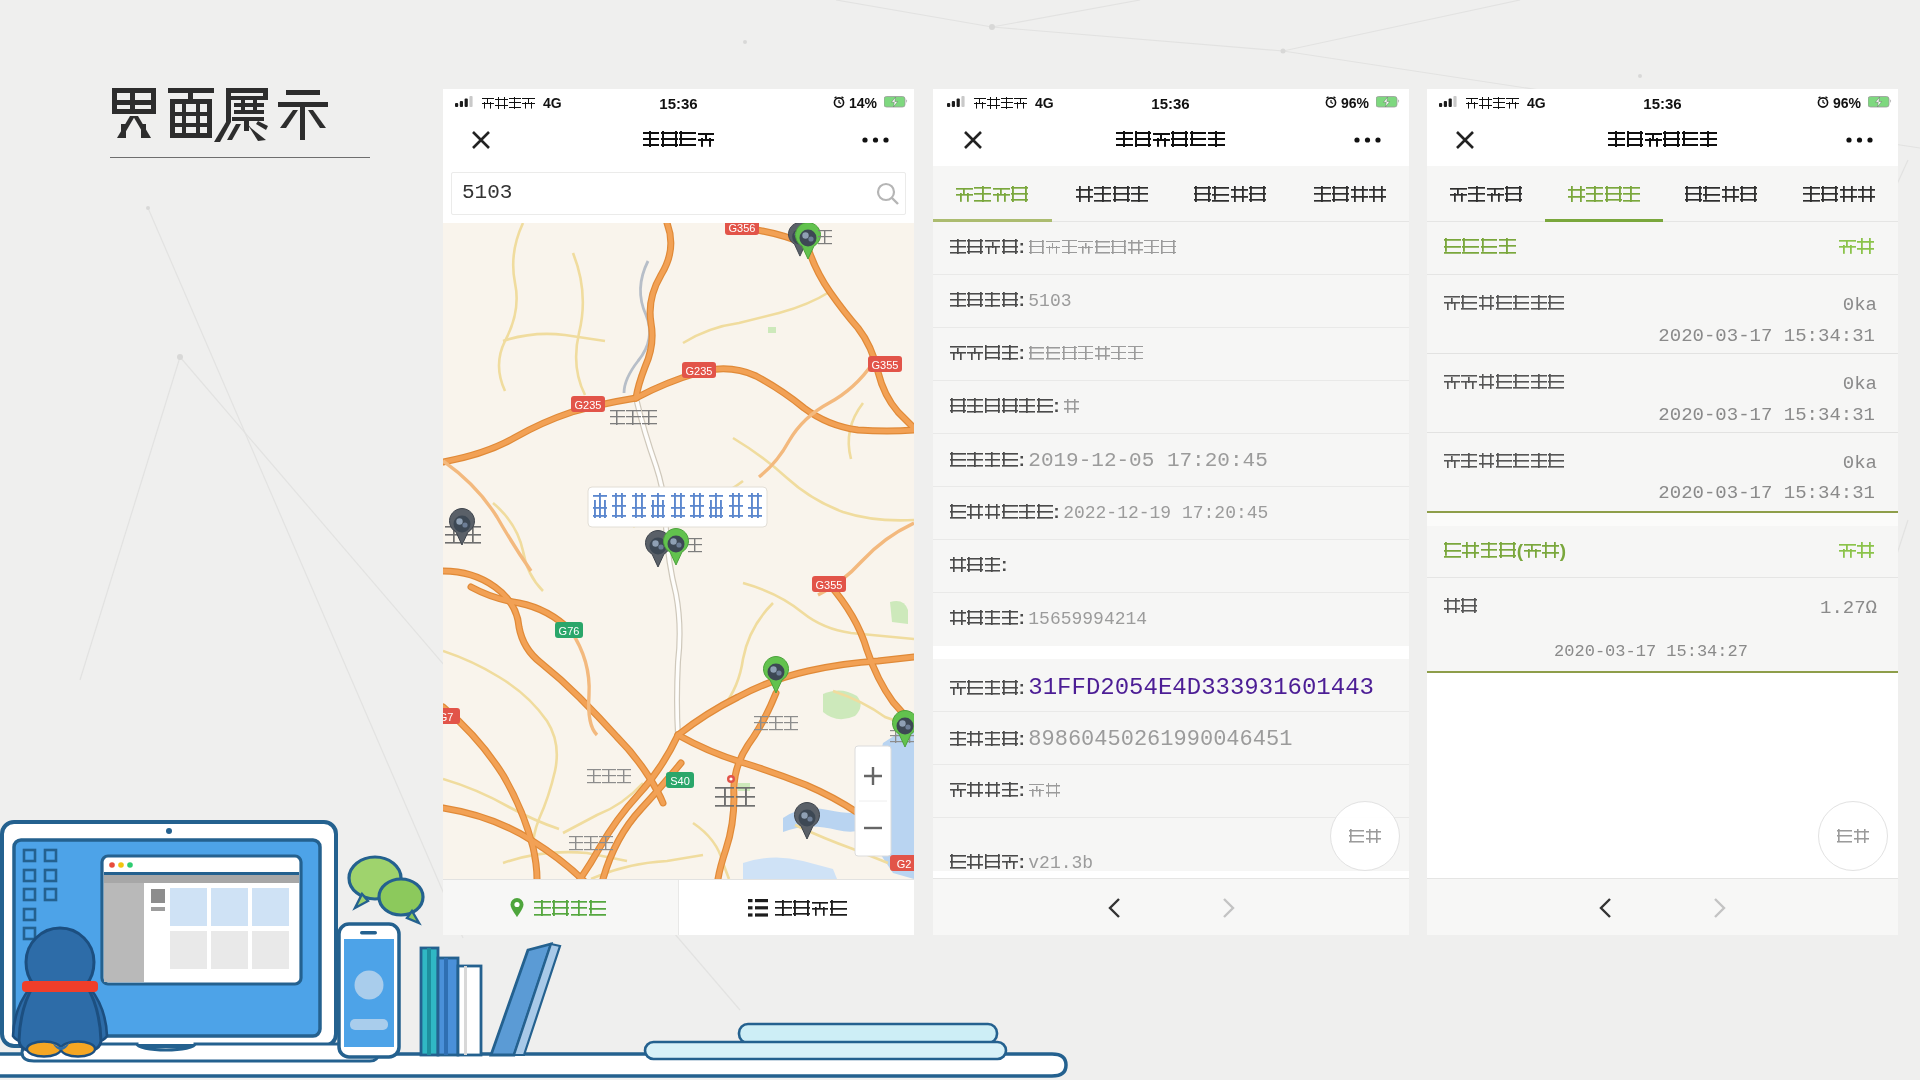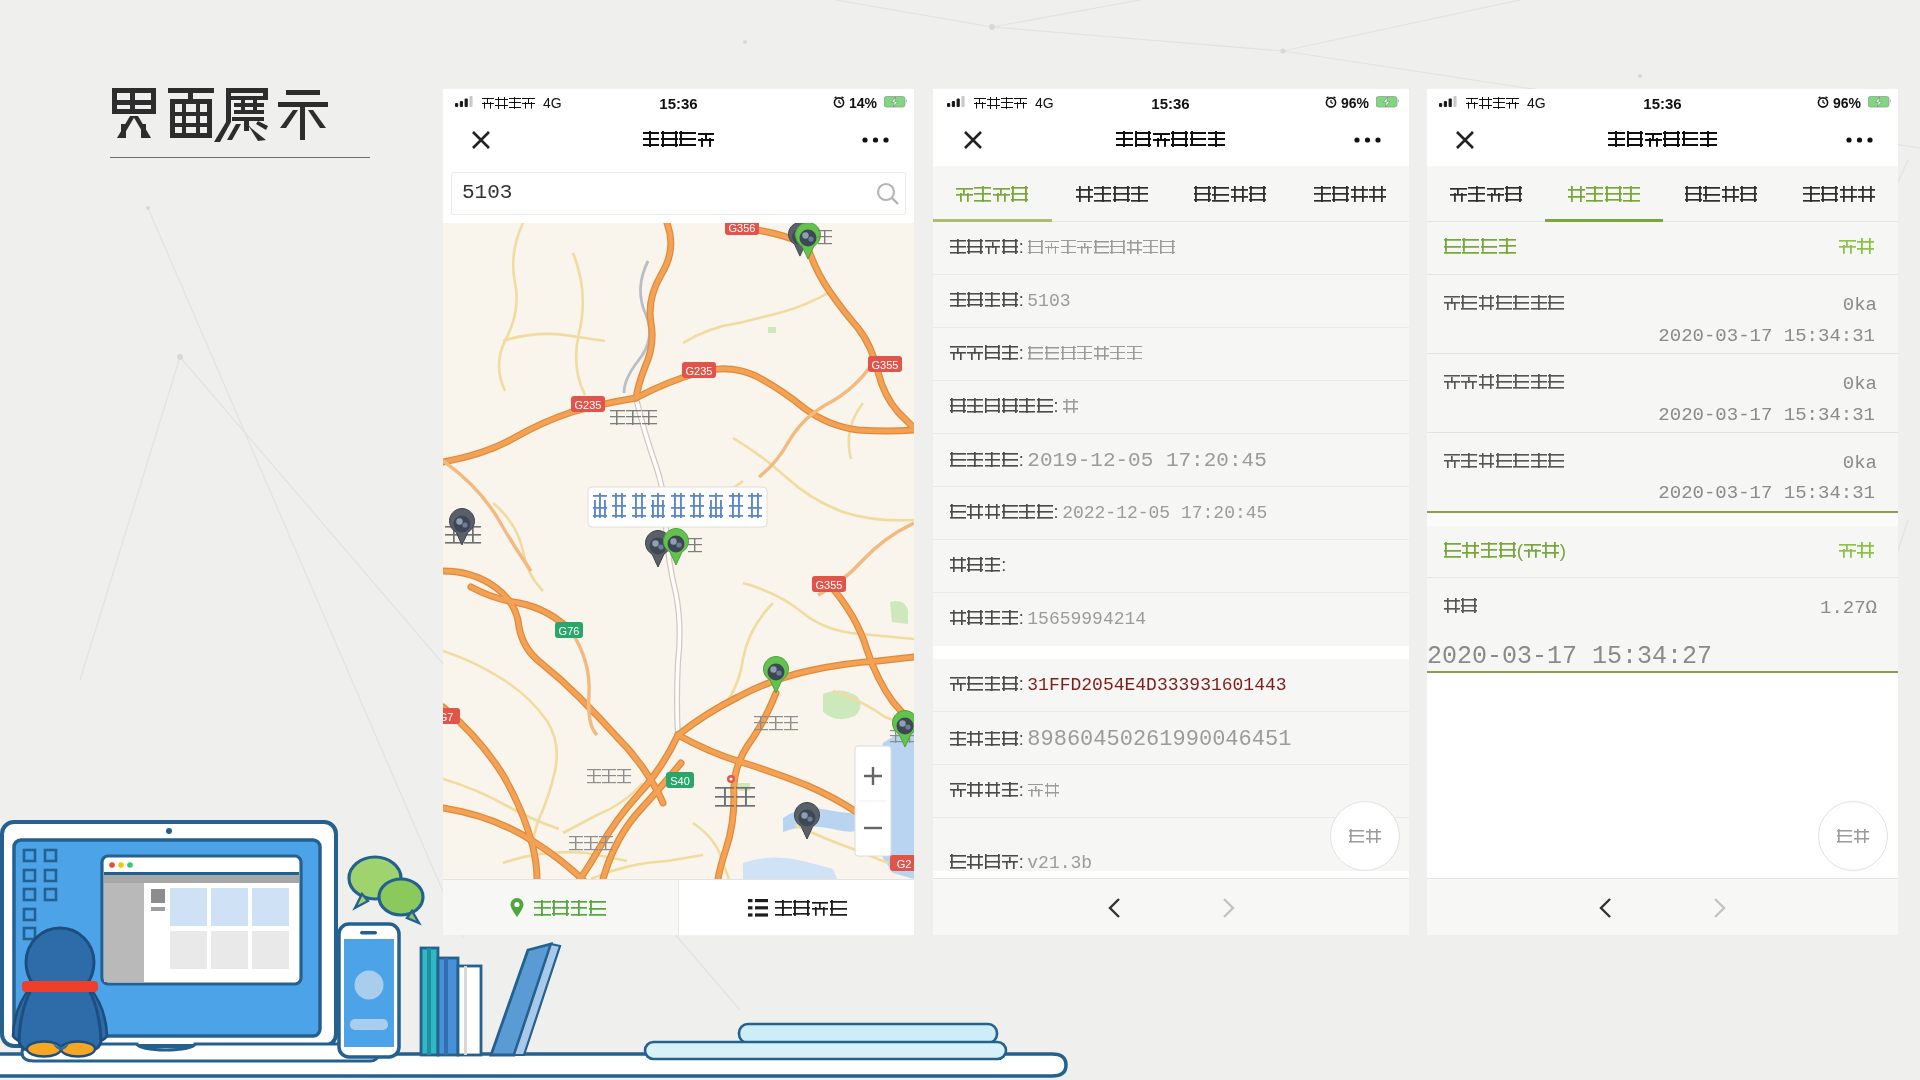--- a/index.html
+++ b/index.html
@@ -17,21 +17,21 @@
 i.c4{background-image:linear-gradient(currentColor,currentColor),linear-gradient(currentColor,currentColor),linear-gradient(currentColor,currentColor),linear-gradient(currentColor,currentColor),linear-gradient(currentColor,currentColor);
  background-size:100% 10.5%,10.5% 55%,10.5% 55%,10.5% 40%,100% 10.5%;background-position:0 10%,25% 100%,75% 100%,49% 32%,0 55%}
 i.b0{background-image:linear-gradient(currentColor,currentColor),linear-gradient(currentColor,currentColor),linear-gradient(currentColor,currentColor),linear-gradient(currentColor,currentColor);
  background-size:100% 13%,100% 13%,100% 13%,14% 100%;background-position:0 5%,0 50%,0 95%,47% 0}
 i.b1{background-image:linear-gradient(currentColor,currentColor),linear-gradient(currentColor,currentColor),linear-gradient(currentColor,currentColor),linear-gradient(currentColor,currentColor),linear-gradient(currentColor,currentColor);
  background-size:100% 13%,100% 13%,13% 100%,13% 100%,100% 13%;background-position:0 8%,0 92%,6% 0,94% 0,0 50%}
 i.b3{background-image:linear-gradient(currentColor,currentColor),linear-gradient(currentColor,currentColor),linear-gradient(currentColor,currentColor),linear-gradient(currentColor,currentColor);
  background-size:14% 86%,100% 14%,100% 14%,100% 14%;background-position:8% 0,0 8%,0 52%,0 96%}
 i.b4{background-image:linear-gradient(currentColor,currentColor),linear-gradient(currentColor,currentColor),linear-gradient(currentColor,currentColor),linear-gradient(currentColor,currentColor),linear-gradient(currentColor,currentColor);
  background-size:100% 13%,13% 55%,13% 55%,13% 40%,100% 13%;background-position:0 10%,25% 100%,75% 100%,49% 32%,0 55%}
-b.lt{font-weight:normal}
+b.lt{font-weight:bold}
 .ser{font-family:Liberation Mono, monospace}
 </style></head><body>
 <svg class="abs" style="left:0;top:0" width="1920" height="1080">
 <g stroke="#e2e2e1" stroke-width="1.2" fill="none">
 <path d="M836,0 L992,27 L1283,51 L1520,0"></path>
 <path d="M992,27 L1140,0"></path>
 <path d="M1283,51 L1920,148"></path>
 <path d="M148,208 L463,938"></path>
 <path d="M180,357 L80,680"></path>
 <path d="M180,357 L740,1010"></path>
@@ -509,28 +509,28 @@
 <div class="abs cnw" style="left:949px;top:237px;font-size:18px;color:#4b4b4b"><i class="c0"></i><i class="c1"></i><i class="c4"></i><i class="c1"></i><b class="lt">: </b><span style="color:#9b9b9b;font-size:17px"><i class="c1"></i><i class="c4"></i><i class="c0"></i><i class="c4"></i><i class="c3"></i><i class="c1"></i><i class="c2"></i><i class="c0"></i><i class="c1"></i></span></div>
 <div class="abs" style="left:933px;top:275px;width:476px;height:53px;background:#f6f6f5;border-bottom:1px solid #e9e9e8;"></div>
 <div class="abs cnw" style="left:949px;top:290px;font-size:18px;color:#4b4b4b"><i class="c0"></i><i class="c1"></i><i class="c0"></i><i class="c1"></i><b class="lt">: </b><span class="ser" style="color:#9b9b9b;font-size:18px">5103</span></div>
 <div class="abs" style="left:933px;top:328px;width:476px;height:53px;background:#f6f6f5;border-bottom:1px solid #e9e9e8;"></div>
 <div class="abs cnw" style="left:949px;top:343px;font-size:18px;color:#4b4b4b"><i class="c4"></i><i class="c4"></i><i class="c1"></i><i class="c0"></i><b class="lt">: </b><span style="color:#9b9b9b;font-size:17px"><i class="c3"></i><i class="c3"></i><i class="c1"></i><i class="c0"></i><i class="c2"></i><i class="c0"></i><i class="c0"></i></span></div>
 <div class="abs" style="left:933px;top:381px;width:476px;height:53px;background:#f6f6f5;border-bottom:1px solid #e9e9e8;"></div>
 <div class="abs cnw" style="left:949px;top:396px;font-size:18px;color:#4b4b4b"><i class="c1"></i><i class="c0"></i><i class="c1"></i><i class="c1"></i><i class="c0"></i><i class="c3"></i><b class="lt">: </b><span style="color:#9b9b9b;font-size:17px"><i class="c2"></i></span></div>
 <div class="abs" style="left:933px;top:434px;width:476px;height:53px;background:#f6f6f5;border-bottom:1px solid #e9e9e8;"></div>
 <div class="abs cnw" style="left:949px;top:449px;font-size:18px;color:#4b4b4b"><i class="c3"></i><i class="c0"></i><i class="c0"></i><i class="c3"></i><b class="lt">: </b><span class="ser" style="color:#9b9b9b;font-size:21px">2019-12-05 17:20:45</span></div>
 <div class="abs" style="left:933px;top:487px;width:476px;height:53px;background:#f6f6f5;border-bottom:1px solid #e9e9e8;"></div>
-<div class="abs cnw" style="left:949px;top:502px;font-size:18px;color:#4b4b4b"><i class="c3"></i><i class="c2"></i><i class="c2"></i><i class="c3"></i><i class="c0"></i><i class="c3"></i><b class="lt">: </b><span class="ser" style="color:#9b9b9b;font-size:18px">2022-12-05 17:20:45</span></div>
+<div class="abs cnw" style="left:949px;top:502px;font-size:18px;color:#4b4b4b"><i class="c3"></i><i class="c2"></i><i class="c2"></i><i class="c3"></i><i class="c0"></i><i class="c3"></i><b class="lt">: </b><span class="ser" style="color:#9b9b9b;font-size:18px">2022-12-19 17:20:45</span></div>
 <div class="abs" style="left:933px;top:540px;width:476px;height:53px;background:#f6f6f5;border-bottom:1px solid #e9e9e8;"></div>
 <div class="abs cnw" style="left:949px;top:555px;font-size:18px;color:#4b4b4b"><i class="c2"></i><i class="c1"></i><i class="c0"></i><b class="lt">: </b><span class="ser" style="color:#9b9b9b;font-size:18px"></span></div>
 <div class="abs" style="left:933px;top:593px;width:476px;height:53px;background:#f6f6f5;"></div>
 <div class="abs cnw" style="left:949px;top:608px;font-size:18px;color:#4b4b4b"><i class="c2"></i><i class="c1"></i><i class="c0"></i><i class="c0"></i><b class="lt">: </b><span class="ser" style="color:#9b9b9b;font-size:18px">15659994214</span></div>
 <div class="abs" style="left:933px;top:646px;width:476px;height:13px;background:#fff"></div>
 <div class="abs" style="left:933px;top:659px;width:476px;height:53px;background:#f6f6f5;border-bottom:1px solid #e9e9e8;"></div>
-<div class="abs cnw" style="left:949px;top:674px;font-size:18px;color:#4b4b4b"><i class="c4"></i><i class="c3"></i><i class="c0"></i><i class="c1"></i><b class="lt">: </b><span class="ser" style="color:#7f1d1d;font-size:18px">31FFD2054E4D333931601443</span></div>
+<div class="abs cnw" style="left:949px;top:674px;font-size:18px;color:#4b4b4b"><i class="c4"></i><i class="c3"></i><i class="c0"></i><i class="c1"></i><b class="lt">: </b><span class="ser" style="color:#4c1d95;font-size:24px">31FFD2054E4D333931601443</span></div>
 <div class="abs" style="left:933px;top:712px;width:476px;height:53px;background:#f6f6f5;border-bottom:1px solid #e9e9e8;"></div>
 <div class="abs cnw" style="left:949px;top:727px;font-size:18px;color:#4b4b4b"><i class="c0"></i><i class="c2"></i><i class="c0"></i><i class="c1"></i><b class="lt">: </b><span class="ser" style="color:#9b9b9b;font-size:22px">89860450261990046451</span></div>
 <div class="abs" style="left:933px;top:765px;width:476px;height:53px;background:#f6f6f5;border-bottom:1px solid #e9e9e8;"></div>
 <div class="abs cnw" style="left:949px;top:780px;font-size:18px;color:#4b4b4b"><i class="c4"></i><i class="c2"></i><i class="c2"></i><i class="c0"></i><b class="lt">: </b><span style="color:#9b9b9b;font-size:17px"><i class="c4"></i><i class="c2"></i></span></div>
 <div class="abs" style="left:933px;top:818px;width:476px;height:53px;background:#f6f6f5;"></div>
 <div class="abs cnw" style="left:949px;top:852px;font-size:18px;color:#4b4b4b"><i class="c3"></i><i class="c2"></i><i class="c1"></i><i class="c4"></i><b class="lt">: </b><span class="ser" style="color:#9b9b9b;font-size:18px">v21.3b</span></div>
 <div class="abs cnw" style="left:1330px;top:801px;width:70px;height:70px;border:1px solid #e2e2e2;border-radius:50%;background:rgba(255,255,255,.92);color:#9b9b9b;font-size:17px;display:flex;align-items:center;justify-content:center">
     <i class="c3"></i>
     <i class="c2"></i>
   </div>
@@ -594,21 +594,21 @@
 <div class="abs ser" style="left:1427px;top:452px;width:450px;text-align:right;font-size:19px;color:#8a8a8a">0ka</div>
 <div class="abs ser" style="left:1427px;top:482px;width:448px;text-align:right;font-size:19px;color:#8a8a8a">2020-03-17 15:34:31</div>
 <div class="abs" style="left:1427px;top:511px;width:471px;height:2px;background:#8e9e4a"></div>
 <div class="abs" style="left:1427px;top:513px;width:471px;height:13px;background:#fbfbfa"></div>
 <div class="abs" style="left:1427px;top:526px;width:471px;height:52px;background:#f6f6f5;border-bottom:1px solid #e5e5e4"></div>
 <div class="abs cnw" style="left:1443px;top:540px;font-size:19px;color:#7aa73c"><i class="c3"></i><i class="c2"></i><i class="c0"></i><i class="c1"></i><b class="lt">(</b><i class="c4"></i><i class="c2"></i><b class="lt">)</b></div>
 <div class="abs cnw" style="left:1838px;top:540px;font-size:19px;color:#8bc34a"><i class="c4"></i><i class="c2"></i></div>
 <div class="abs" style="left:1427px;top:578px;width:471px;height:93px;background:#f6f6f5;"></div>
 <div class="abs cnw" style="left:1443px;top:596px;font-size:18px;color:#565656"><i class="c2"></i><i class="c1"></i></div>
 <div class="abs ser" style="left:1427px;top:597px;width:450px;text-align:right;font-size:19px;color:#8a8a8a">1.27Ω</div>
-<div class="abs ser" style="left:1427px;top:642px;width:448px;text-align:left;font-size:25px;color:#8a8a8a">2020-03-17 15:34:27</div>
+<div class="abs ser" style="left:1427px;top:642px;width:448px;text-align:center;font-size:17px;color:#8a8a8a">2020-03-17 15:34:27</div>
 <div class="abs" style="left:1427px;top:671px;width:471px;height:2px;background:#8e9e4a"></div>
 <div class="abs cnw" style="left:1818px;top:801px;width:70px;height:70px;border:1px solid #e2e2e2;border-radius:50%;background:rgba(255,255,255,.92);color:#9b9b9b;font-size:17px;display:flex;align-items:center;justify-content:center">
     <i class="c3"></i>
     <i class="c2"></i>
   </div>
 <div class="abs" style="left:1427px;top:878px;width:471px;height:57px;background:#f7f7f6;border-top:1px solid #e5e5e4"></div>
 <svg class="abs" style="left:1598px;top:897px" width="14" height="22">
     <path d="M12,2 L3,11 L12,20" stroke="#333" stroke-width="2.4" fill="none"></path>
   </svg>
 <svg class="abs" style="left:1713px;top:897px" width="14" height="22">

